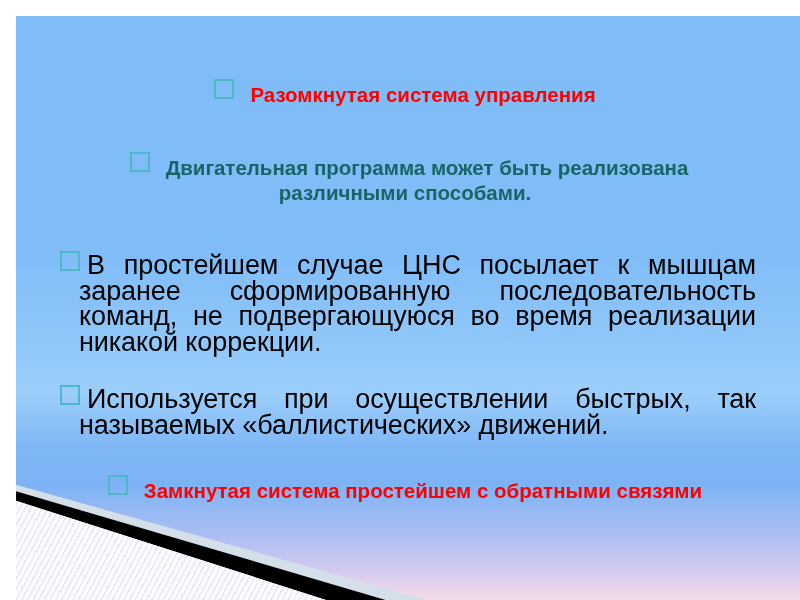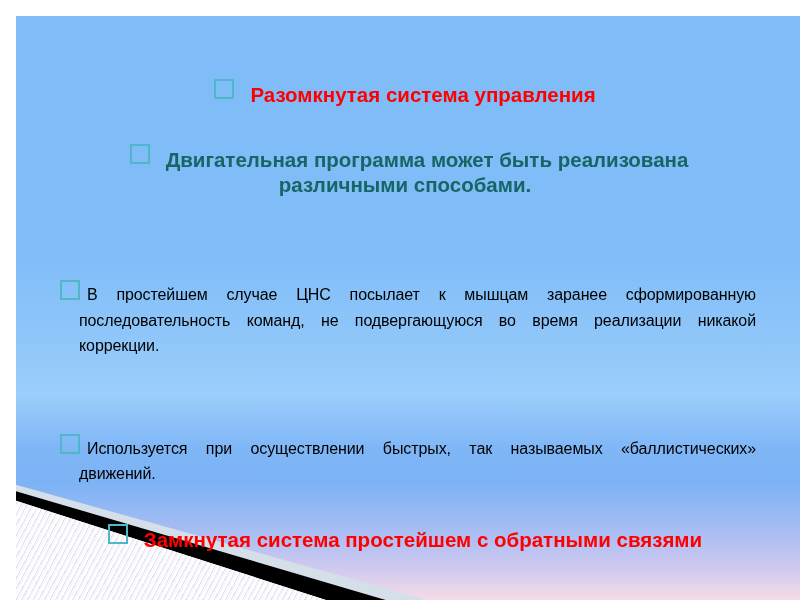--- a/index.html
+++ b/index.html
@@ -68,24 +68,23 @@
     background:transparent;
   }
 
   
   .para {
     position:relative;
     padding-left:25px;
     text-align:justify;
     text-justify:inter-word;
     color:#000000;
-    font-size:16px;
+    font-size:27px;
     line-height:25.5px;
     letter-spacing:-0.1px;
-    margin-top:45px;
   }
   .para > .bullet {
     position:absolute; left:6px; top:6px;
     width:10px; height:13px;
   }
 
   
   .head {
     text-align:center;
     font-weight:bold;
@@ -99,21 +98,21 @@
     margin-right:8px;
   }
 
   .head-red  { color:#ff0000; }
   .head-teal { color:#186565; }
 
   .para-bold { font-weight:normal; }
 
   b { font-weight:bold; }
 
-  .h2-wrap { width:640px; margin:0 auto; text-align:center; }
+  .h2-wrap { width:640px; margin:8px auto; text-align:center; }
   .h4-wrap { width:660px; margin:0 auto; text-align:center; }
 
   .sp6  { height:6px; }
   .sp3  { height:3px; }
 </style>
 </head>
 <body>
 
 <div id="slide">
 

